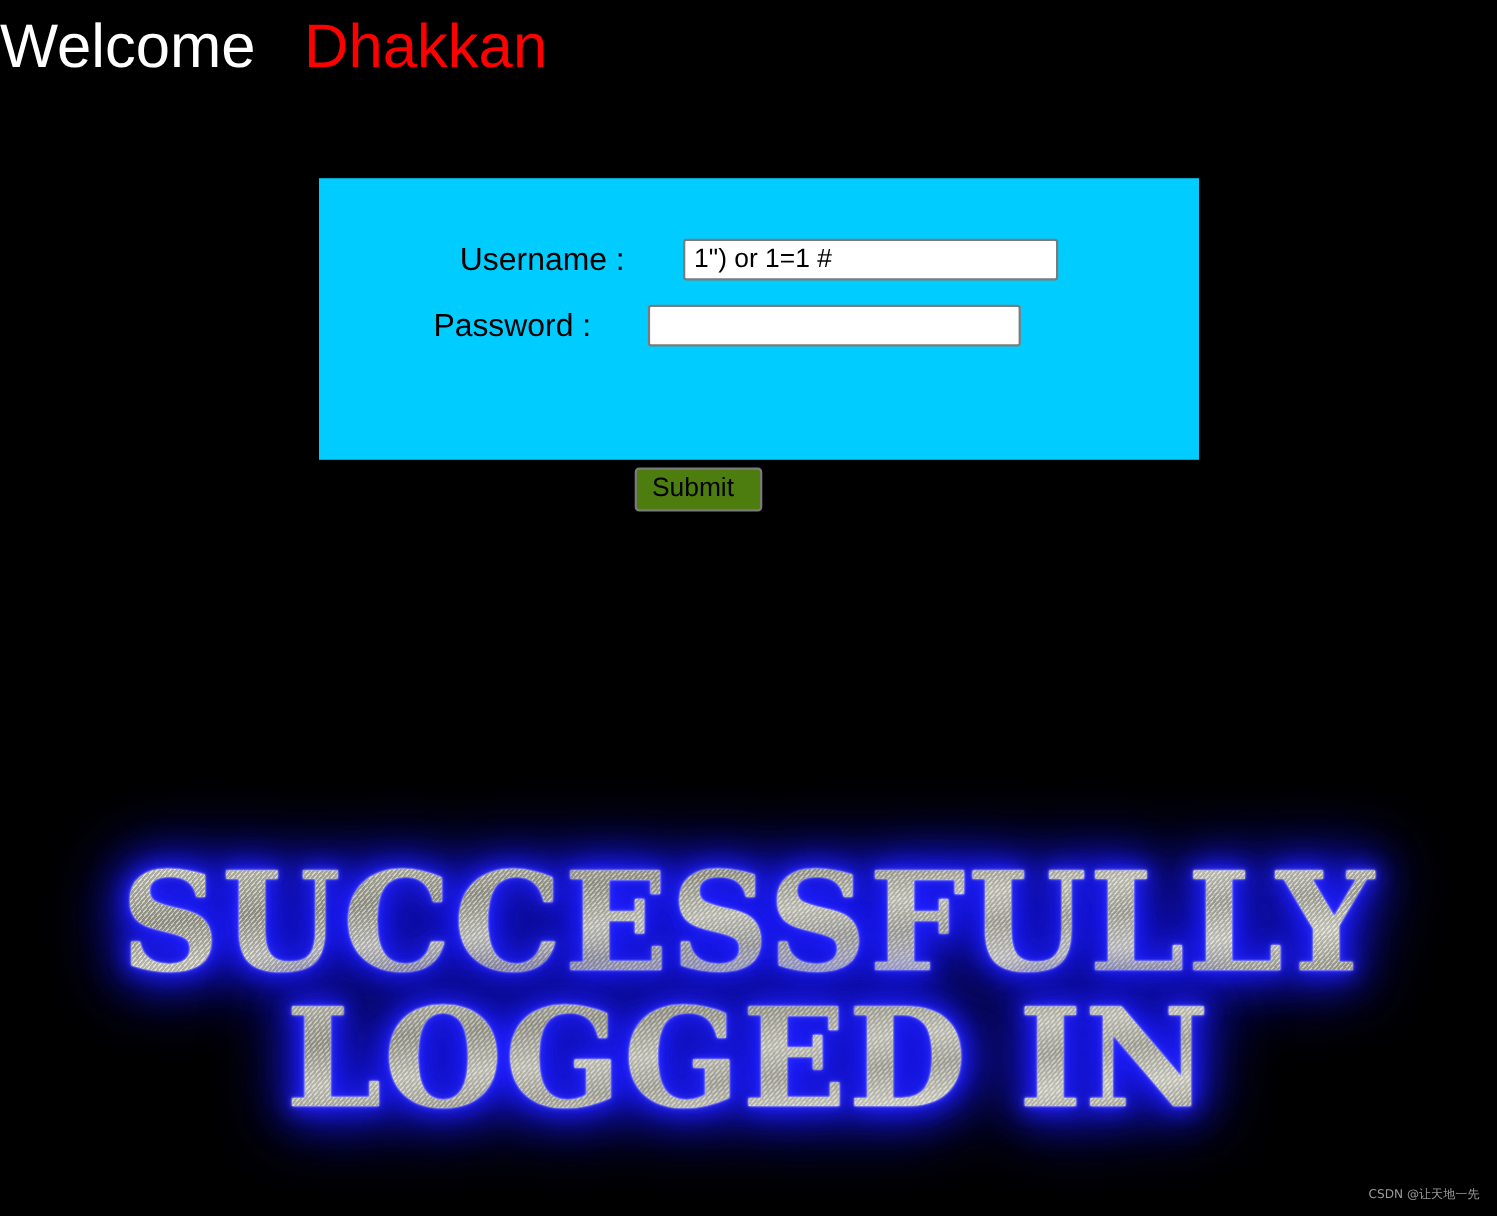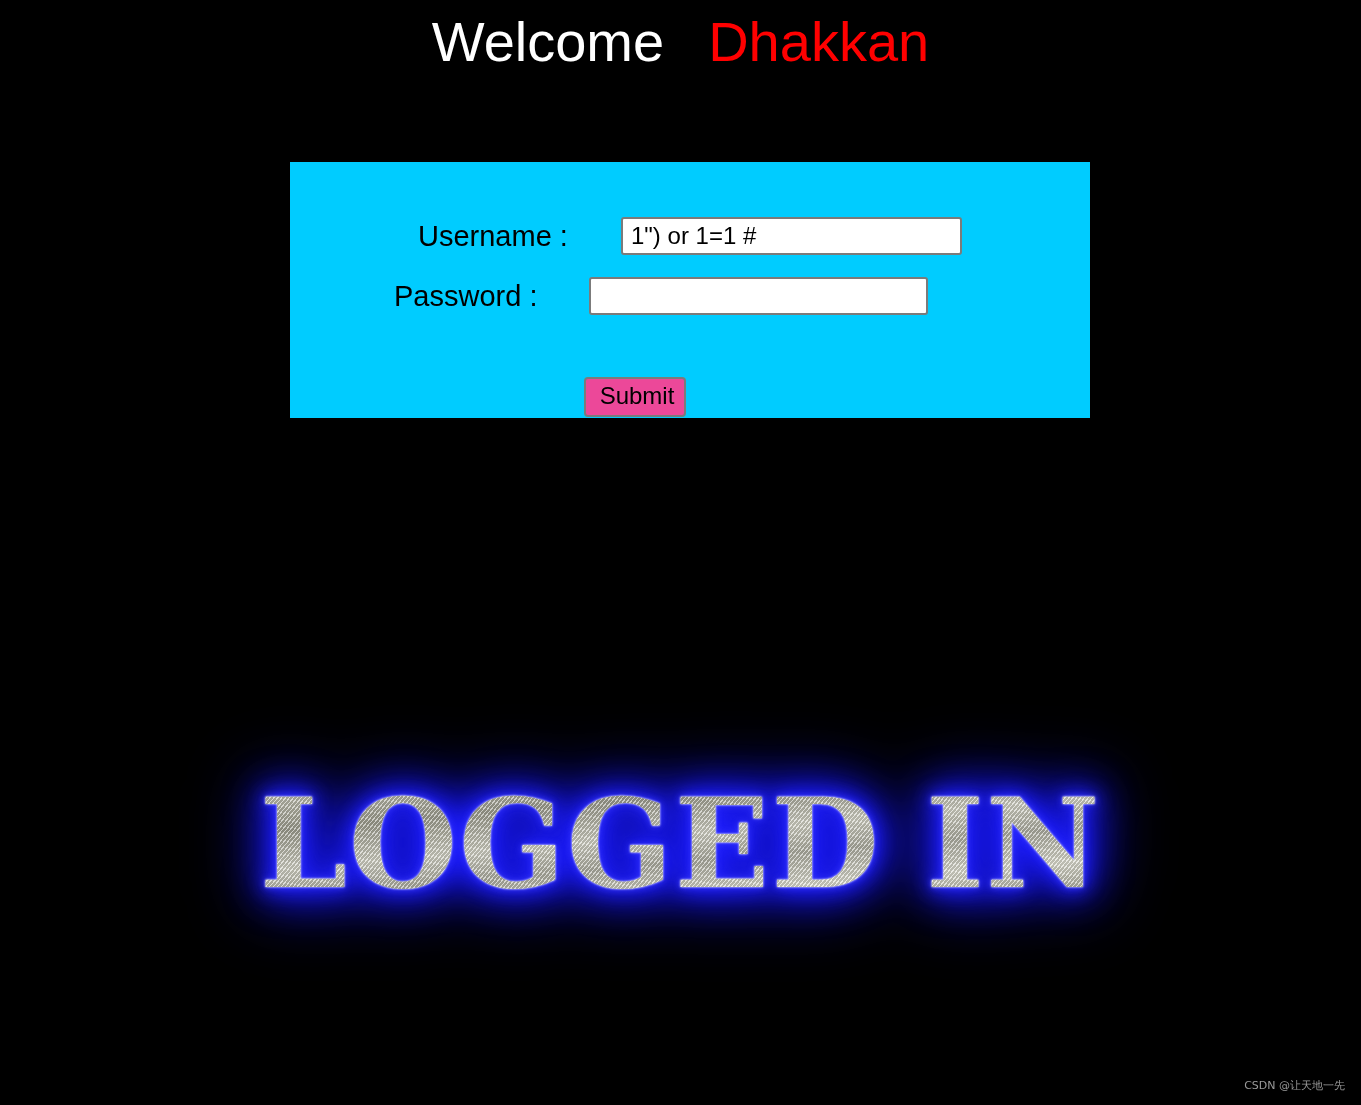--- a/index.html
+++ b/index.html
@@ -16,21 +16,20 @@
     font-family: "Liberation Sans", sans-serif;
     background: #000000;
   }
 
   
   .page-header {
     position: absolute;
     top: 14px;
     left: 0;
     width: 1361px;
-    text-align: center;
     white-space: nowrap;
     line-height: 1;
   }
   .welcome-word {
     font-size: 56px;
     font-weight: 400;
     color: #ffffff;
     letter-spacing: 0px;
   }
   .user-word {
@@ -93,26 +92,27 @@
     top: 215px;
     width: 800px;
     text-align: center;
     padding-right: 110px;
     box-sizing: border-box;
   }
   .submit-button {
     font-family: "Liberation Sans", sans-serif;
     font-size: 24px;
     color: #000000;
-    background: #ec4899;
+    background: #4d7c0f;
     border: 2px solid #7b7b7b;
     border-radius: 4px;
-    padding: 4px 10px 6px 14px;
+    padding: 4px 24px 6px 14px;
     cursor: pointer;
     line-height: 1.1;
+    margin-top: 48px;
   }
 
   
   .banner {
     position: absolute;
     left: 0;
     top: 780px;
     width: 1361px;
     text-align: center;
     line-height: 0.96;
@@ -215,16 +215,17 @@
   </div>
 
 </div>
 
 <div class="banner-glow">
   <span class="banner-line banner-line-1">SUCCESSFULLY</span>
   <span class="banner-line banner-line-2">LOGGED IN</span>
 </div>
 
 <div class="banner">
+  <span class="banner-line banner-line-1">SUCCESSFULLY</span>
   <span class="banner-line banner-line-2">LOGGED IN</span>
 </div>
 
 <div class="watermark">CSDN @让天地一先</div>
 
 </body></html>

